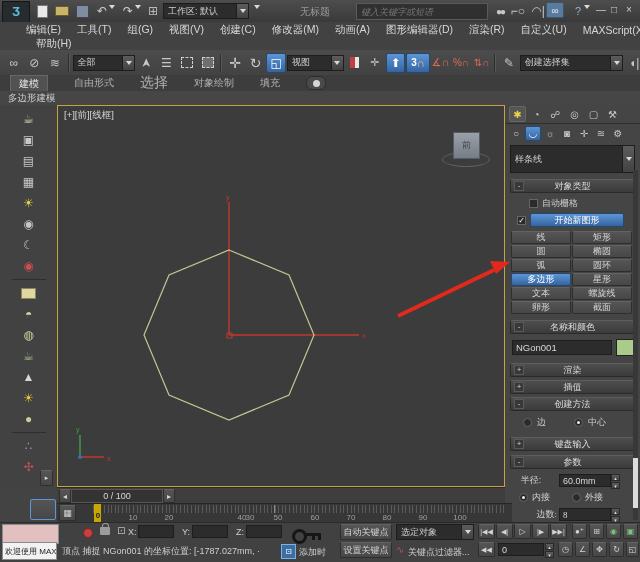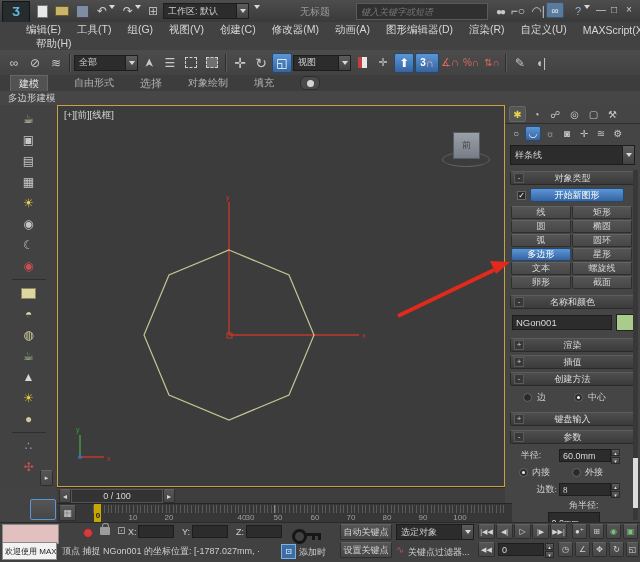--- a/index.html
+++ b/index.html
@@ -147,27 +147,33 @@
         <span style="color:#d96a5a;font-size:11px;">∡∩</span>
       </span>
     <span class="ico">
         <span style="color:#d96a5a;font-size:10px;">%∩</span>
       </span>
     <span class="ico">
         <span style="color:#d96a5a;font-size:10px;">⇅∩</span>
       </span>
     <span class="sep"></span>
     <span class="ico">✎</span>
+    <span class="ddown" style="width:106px;height:16px;">
+      <span class="ddtext">创建选择集</span>
+      <span class="ddarrow">
+          <span class="tri"></span>
+        </span>
+    </span>
     <span class="ico">◖|</span>
   </div>
 
   <div class="a row" style="left:0;top:75px;width:640px;height:16px;background:#3d3d3d;gap:26px;padding-left:10px;border-bottom:1px solid #333;">
     <span style="font-size:10px;color:#e8e8e8;background:#525252;border:1px solid #666;border-bottom:none;padding:0 8px;height:15px;line-height:15px;">建模</span>
     <span style="font-size:10px;color:#b2b2b2;">自由形式</span>
-    <span style="font-size:11px;color:#b2b2b2;">选择</span>
+    <span style="font-size:14px;color:#b2b2b2;">选择</span>
     <span style="font-size:10px;color:#b2b2b2;">对象绘制</span>
     <span style="font-size:10px;color:#b2b2b2;">填充</span>
     <span style="width:18px;height:12px;background:#4a4a4a;border:1px solid #2d2d2d;border-radius:6px;display:flex;align-items:center;justify-content:center;">
         <span style="width:7px;height:7px;border-radius:50%;background:#d5d5d5;"></span>
       </span>
   </div>
   <div class="a row" style="left:0;top:91px;width:640px;height:14px;background:#464646;border-bottom:1px solid #2a2a2a;padding-left:8px;">
     <span style="font-size:9.5px;color:#d0d0d0;">多边形建模</span>
   </div>
 
@@ -243,30 +249,34 @@
     <div class="row" style="height:18px;gap:1px;padding-left:3px;">
       <span class="ico" style="width:16px;height:15px;font-size:10px;">○</span>
       <span class="ico on" style="width:16px;height:15px;font-size:10px;">◡</span>
       <span class="ico" style="width:16px;height:15px;font-size:10px;">☼</span>
       <span class="ico" style="width:16px;height:15px;font-size:10px;">◙</span>
       <span class="ico" style="width:16px;height:15px;font-size:10px;">✛</span>
       <span class="ico" style="width:16px;height:15px;font-size:10px;">≋</span>
       <span class="ico" style="width:16px;height:15px;font-size:10px;">⚙</span>
     </div>
 
-    <div class="ddown" style="margin:3px 5px 0 5px;height:20px;">
+    <div class="ddown" style="margin:3px 5px 0 5px;height:28px;">
       <span class="ddtext">样条线</span>
       <span class="ddarrow">
           <span class="tri"></span>
         </span>
     </div>
 
     <div class="rollout" style="margin:6px 5px 0 5px;">
       <span class="rstate">-</span>
       <span>对象类型</span>
+    </div>
+    <div class="row" style="padding:4px 0 0 24px;gap:4px;">
+      <span class="cb"></span>
+      <span class="plabel">自动栅格</span>
     </div>
     <div class="row" style="padding:3px 0 0 12px;gap:4px;">
       <span class="cb">✓</span>
       <span class="btn3d blue" style="width:94px;height:14px;">开始新图形</span>
     </div>
     <div style="display:flex;flex-wrap:wrap;width:124px;margin:4px 0 0 6px;gap:1px;">
       <span class="btn3d" style="width:60px;height:13px;">线</span>
       <span class="btn3d" style="width:60px;height:13px;">矩形</span>
       <span class="btn3d" style="width:60px;height:13px;">圆</span>
       <span class="btn3d" style="width:60px;height:13px;">椭圆</span>

